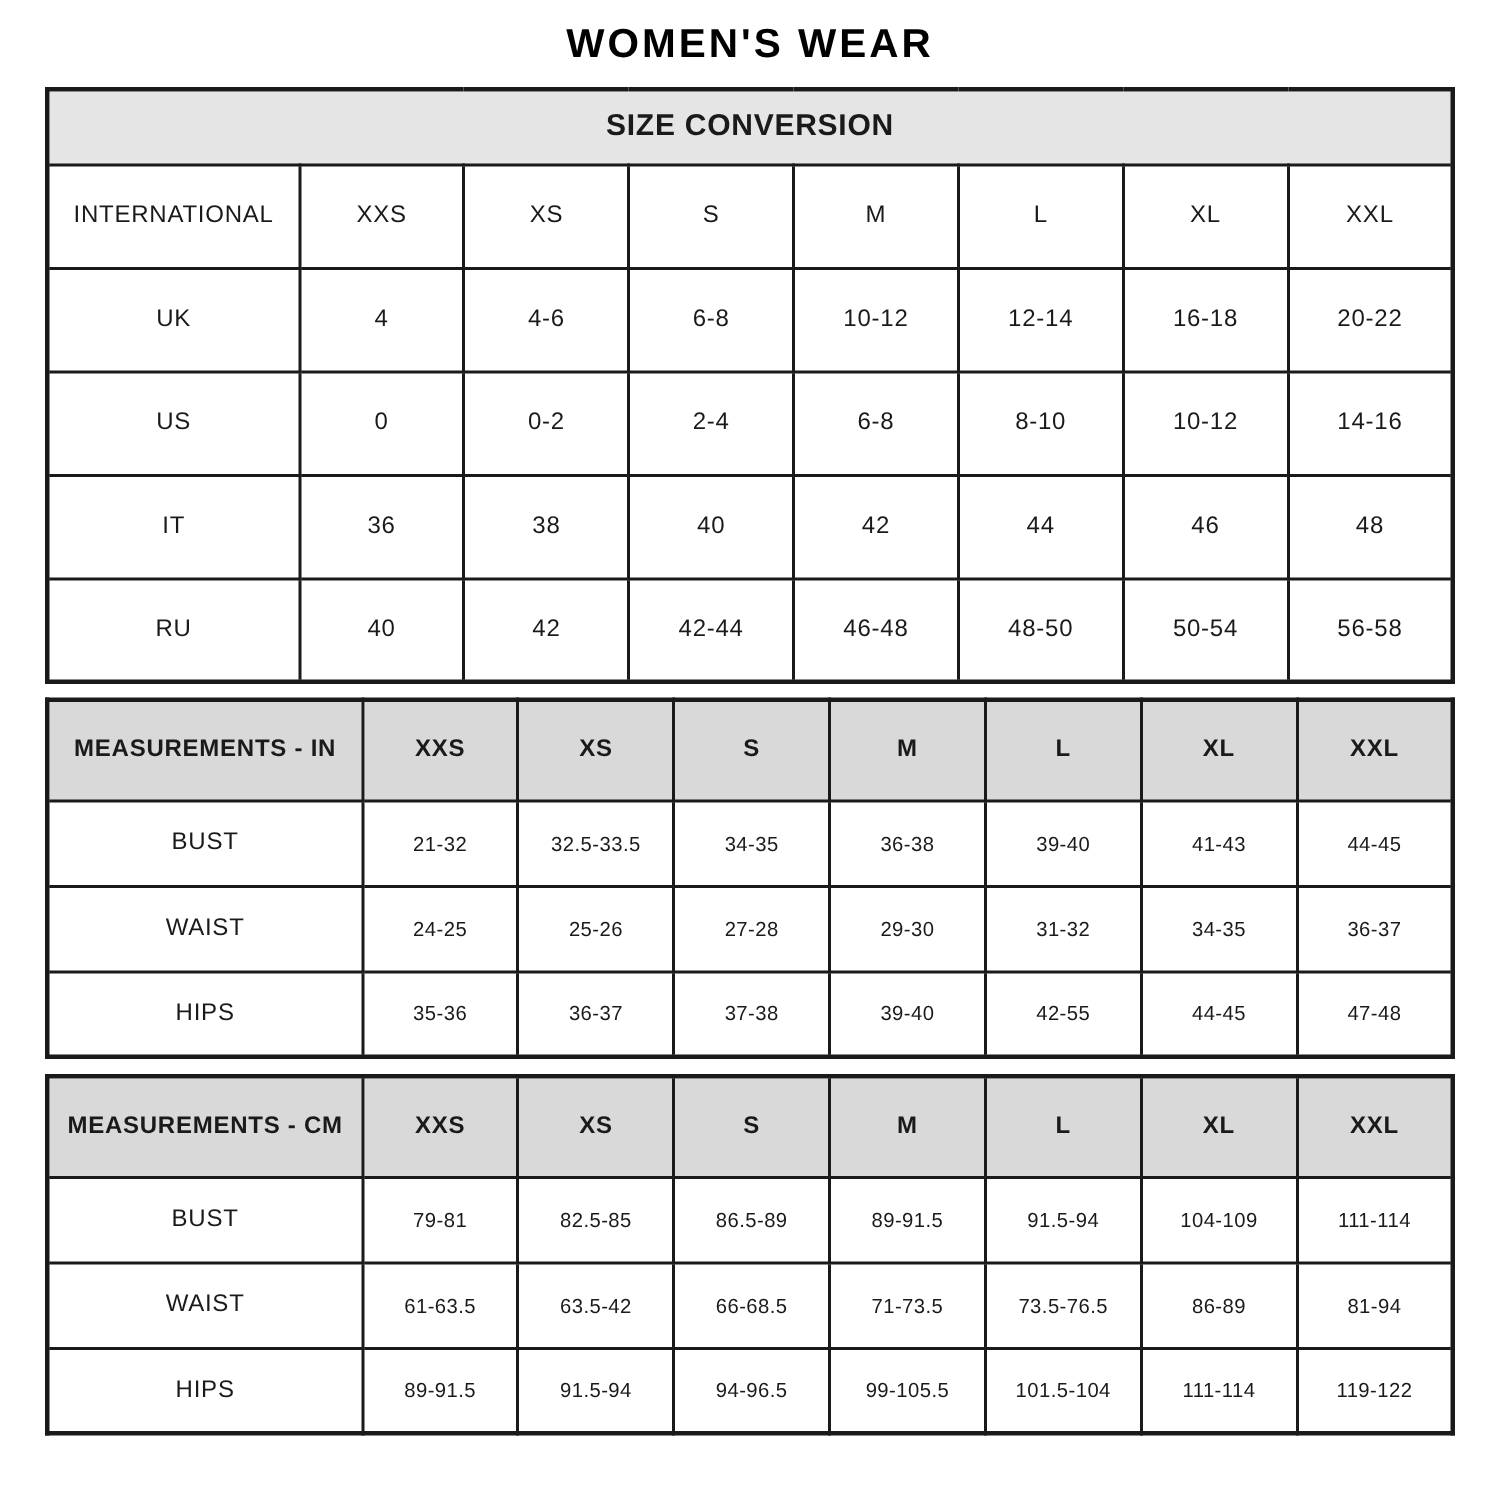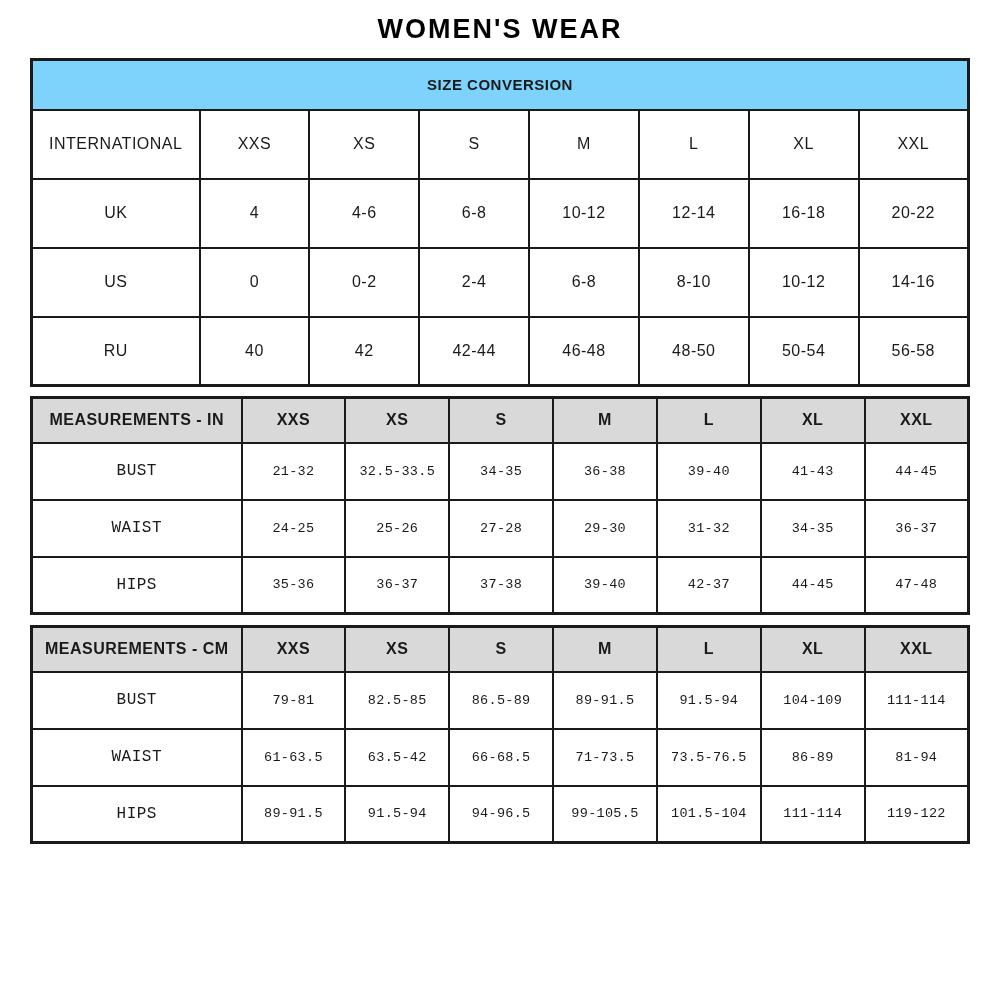--- a/index.html
+++ b/index.html
@@ -34,46 +34,45 @@
   table { border-width: 3px; }
   th, td {
     text-align: center;
     vertical-align: middle;
     padding: 0 4px;
     overflow: hidden;
   }
   
   #size-conversion { margin-bottom: 9px; }
   #size-conversion .span-header {
-    background: #7dd3fc;
+    background: #e5e5e5;
     height: 50px;
-    font-size: 15px;
+    font-size: 20px;
     font-weight: bold;
     letter-spacing: 0.5px;
   }
   #size-conversion td {
     height: 69px;
     font-size: 16px;
     font-weight: normal;
     letter-spacing: 0.5px;
   }
   
   .measure-table { margin-bottom: 10px; }
   .measure-table th {
     background: #d9d9d9;
-    height: 45px;
+    height: 67px;
     font-size: 16px;
     font-weight: bold;
     letter-spacing: 0.5px;
   }
   .measure-table td {
     height: 57px;
     font-size: 13.5px;
     letter-spacing: 0.3px;
-    font-family: Liberation Mono, monospace;
   }
   .measure-table td.row-label {
     font-size: 16px;
     letter-spacing: 0.5px;
   }
 </style>
 </head>
 <body>
 
 <div class="page">
@@ -113,20 +112,30 @@
           <td>US</td>
           <td>0</td>
           <td>0-2</td>
           <td>2-4</td>
           <td>6-8</td>
           <td>8-10</td>
           <td>10-12</td>
           <td>14-16</td>
         </tr>
         <tr>
+          <td>IT</td>
+          <td>36</td>
+          <td>38</td>
+          <td>40</td>
+          <td>42</td>
+          <td>44</td>
+          <td>46</td>
+          <td>48</td>
+        </tr>
+        <tr>
           <td>RU</td>
           <td>40</td>
           <td>42</td>
           <td>42-44</td>
           <td>46-48</td>
           <td>48-50</td>
           <td>50-54</td>
           <td>56-58</td>
         </tr>
       </tbody>
@@ -167,21 +176,21 @@
           <td>31-32</td>
           <td>34-35</td>
           <td>36-37</td>
         </tr>
         <tr>
           <td class="row-label">HIPS</td>
           <td>35-36</td>
           <td>36-37</td>
           <td>37-38</td>
           <td>39-40</td>
-          <td>42-37</td>
+          <td>42-55</td>
           <td>44-45</td>
           <td>47-48</td>
         </tr>
       </tbody>
   </table>
 
   <table id="measurements-cm" class="measure-table">
     <colgroup>
       <col style="width:210px">
       <col span="7">

